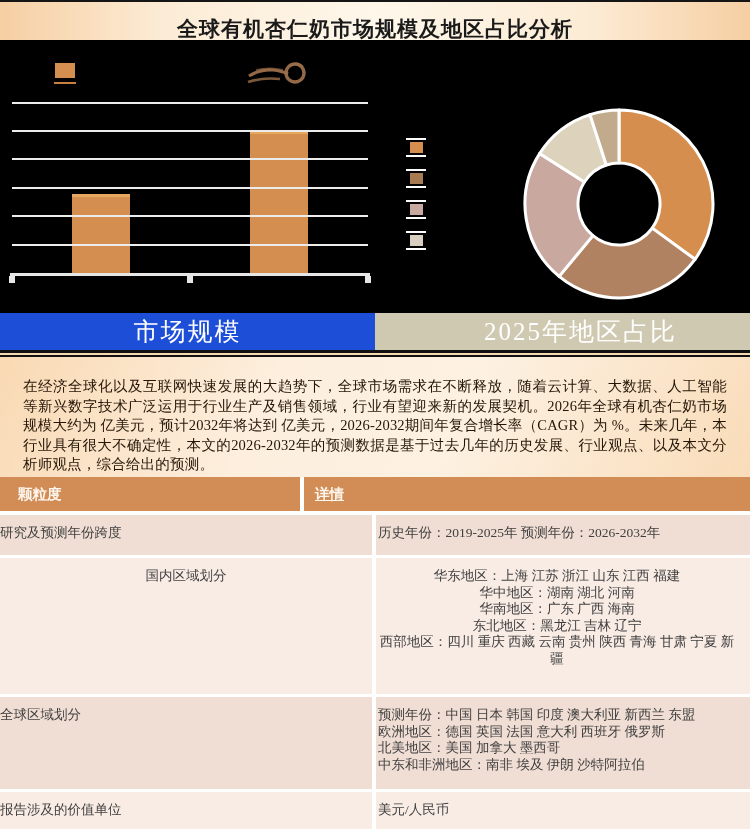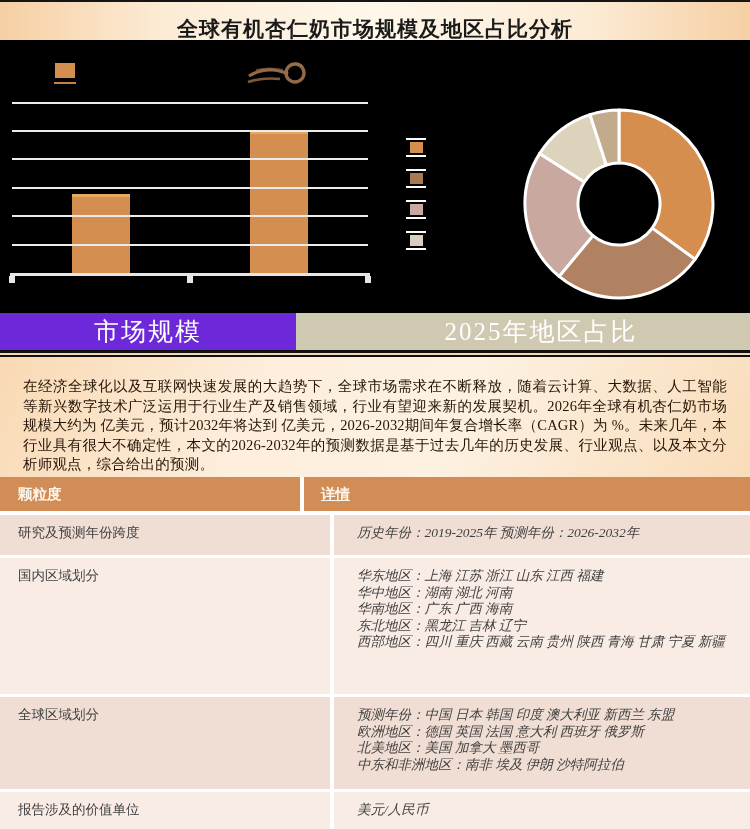--- a/index.html
+++ b/index.html
@@ -38,21 +38,21 @@
     margin-bottom:12px;display:flex;align-items:center;justify-content:center;
   }
   .pl-swatch{width:13px;height:11px;}
   #donut{position:absolute;left:509px;top:54px;}
   
   .banner-row{position:absolute;left:0;top:313px;width:750px;height:37px;display:flex;}
   .banner{
     display:flex;align-items:center;justify-content:center;
     color:#ffffff;font-size:25px;letter-spacing:2px;
   }
-  .banner-left{width:296px;background:#6d28d9;}
+  .banner-left{width:375px;background:#1d4ed8;}
   .banner-right{flex:1;background:#cfc9b2;padding-left:36px;}
   .separator{
     position:absolute;left:0;top:350px;width:750px;height:7px;
     background:linear-gradient(#111 0 3px,#f5d8b2 3px 5px,#111 5px 7px);
   }
   
   .intro{
     position:absolute;left:0;top:357px;width:750px;height:120px;box-sizing:border-box;
     background:linear-gradient(115deg,#f9d9b3 0%,#fdeedd 35%,#fdf1e2 60%,#f9dcb9 100%);
     padding:4px 7px 0 7px;overflow:hidden;
@@ -65,34 +65,34 @@
     margin:6px 0 0 0;text-align:center;font-size:15px;font-weight:bold;color:#1c1008;
   }
   
   .gtable{position:absolute;left:0;top:477px;width:750px;background:#fff;}
   .thead{display:flex;background:#d28d56;height:34px;margin-bottom:4px;}
   .th{
     box-sizing:border-box;color:#fdf6ee;font-weight:bold;font-size:14.5px;
     display:flex;align-items:center;
   }
   .th:first-child{width:304px;border-right:4px solid #fff;padding-left:18px;}
-  .th:last-child{flex:1;padding-left:17px;text-decoration:underline;}
+  .th:last-child{flex:1;padding-left:11px;text-decoration:underline;}
   .trow{display:flex;margin-bottom:3px;align-items:stretch;}
   .trow:nth-child(odd){background:#f0ded4;}
   .trow:nth-child(even){background:#f9ece5;}
   .trow:nth-child(1){min-height:40px;}
-  .trow:nth-child(2){min-height:136px;}
+  .trow:nth-child(2){min-height:136px;text-align:center;}
   .trow:nth-child(3){min-height:92px;}
   .trow:nth-child(4){min-height:30px;}
   .td{
     box-sizing:border-box;font-size:13.5px;line-height:16.5px;color:#3f3f3f;
     padding-top:10px;padding-bottom:10px;
   }
-  .td.label{width:334px;border-right:4px solid #fff;padding-left:18px;}
-  .td.detail{flex:1;padding-left:23px;padding-right:14px;font-style:italic;}
+  .td.label{width:376px;border-right:4px solid #fff;}
+  .td.detail{flex:1;padding-left:2px;padding-right:14px;}
 </style>
 </head>
 <body>
 
 <div class="page">
 
   <header class="title-bar">
     <h1>全球有机杏仁奶市场规模及地区占比分析</h1>
   </header>
 

